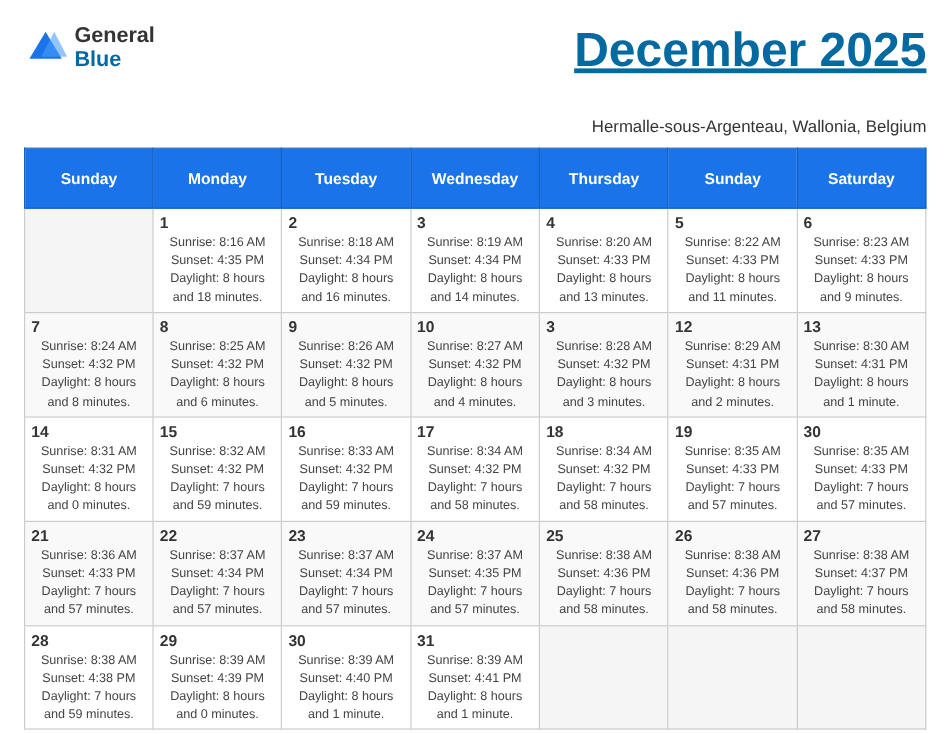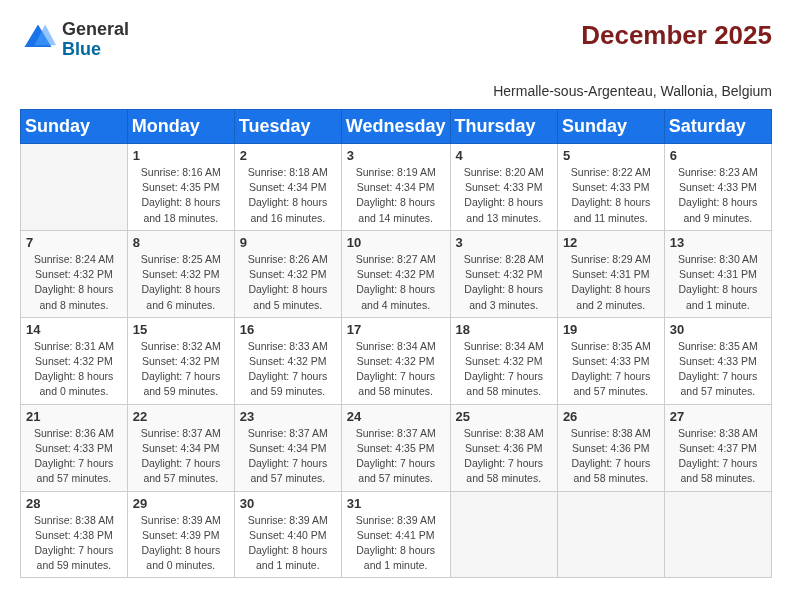--- a/index.html
+++ b/index.html
@@ -11,21 +11,21 @@
       padding: 20px;
     }
     .header {
       display: flex;
       justify-content: space-between;
       align-items: flex-start;
       margin-bottom: 10px;
     }
     .logo {
       display: flex;
-      align-items: flex-start;
+      align-items: center;
       gap: 6px;
     }
     .logo-text {
       display: flex;
       flex-direction: column;
       line-height: 1.1;
     }
     .logo-general {
       font-size: 18px;
       font-weight: bold;
@@ -37,41 +37,42 @@
       color: #0369a1;
     }
     .logo-icon {
       width: 36px;
       height: 36px;
     }
     .title-block {
       text-align: right;
     }
     .month-title {
-      font-size: 26px;
-      font-weight: bold;
-      color: #7f1d1d;
+      font-size: 40px;
+      font-weight: bold;
+      color: #0369a1;
+      text-decoration: underline;
     }
     .subtitle {
       font-size: 14px;
       color: #333;
       margin-top: 32px;
     }
     .calendar {
       width: 100%;
       border-collapse: collapse;
       border: 1px solid #ccc;
     }
     .calendar th {
       background-color: #1a73e8;
       color: #fff;
-      font-size: 18px;
-      font-weight: bold;
-      padding: 6px 4px;
-      text-align: left;
+      font-size: 13px;
+      font-weight: bold;
+      padding: 17px 4px;
+      text-align: center;
       border: 1px solid #1560c0;
     }
     .calendar td {
       vertical-align: top;
       border: 1px solid #ccc;
       padding: 4px 5px;
       width: 108px;
       min-height: 80px;
       font-size: 11px;
       color: #333;

